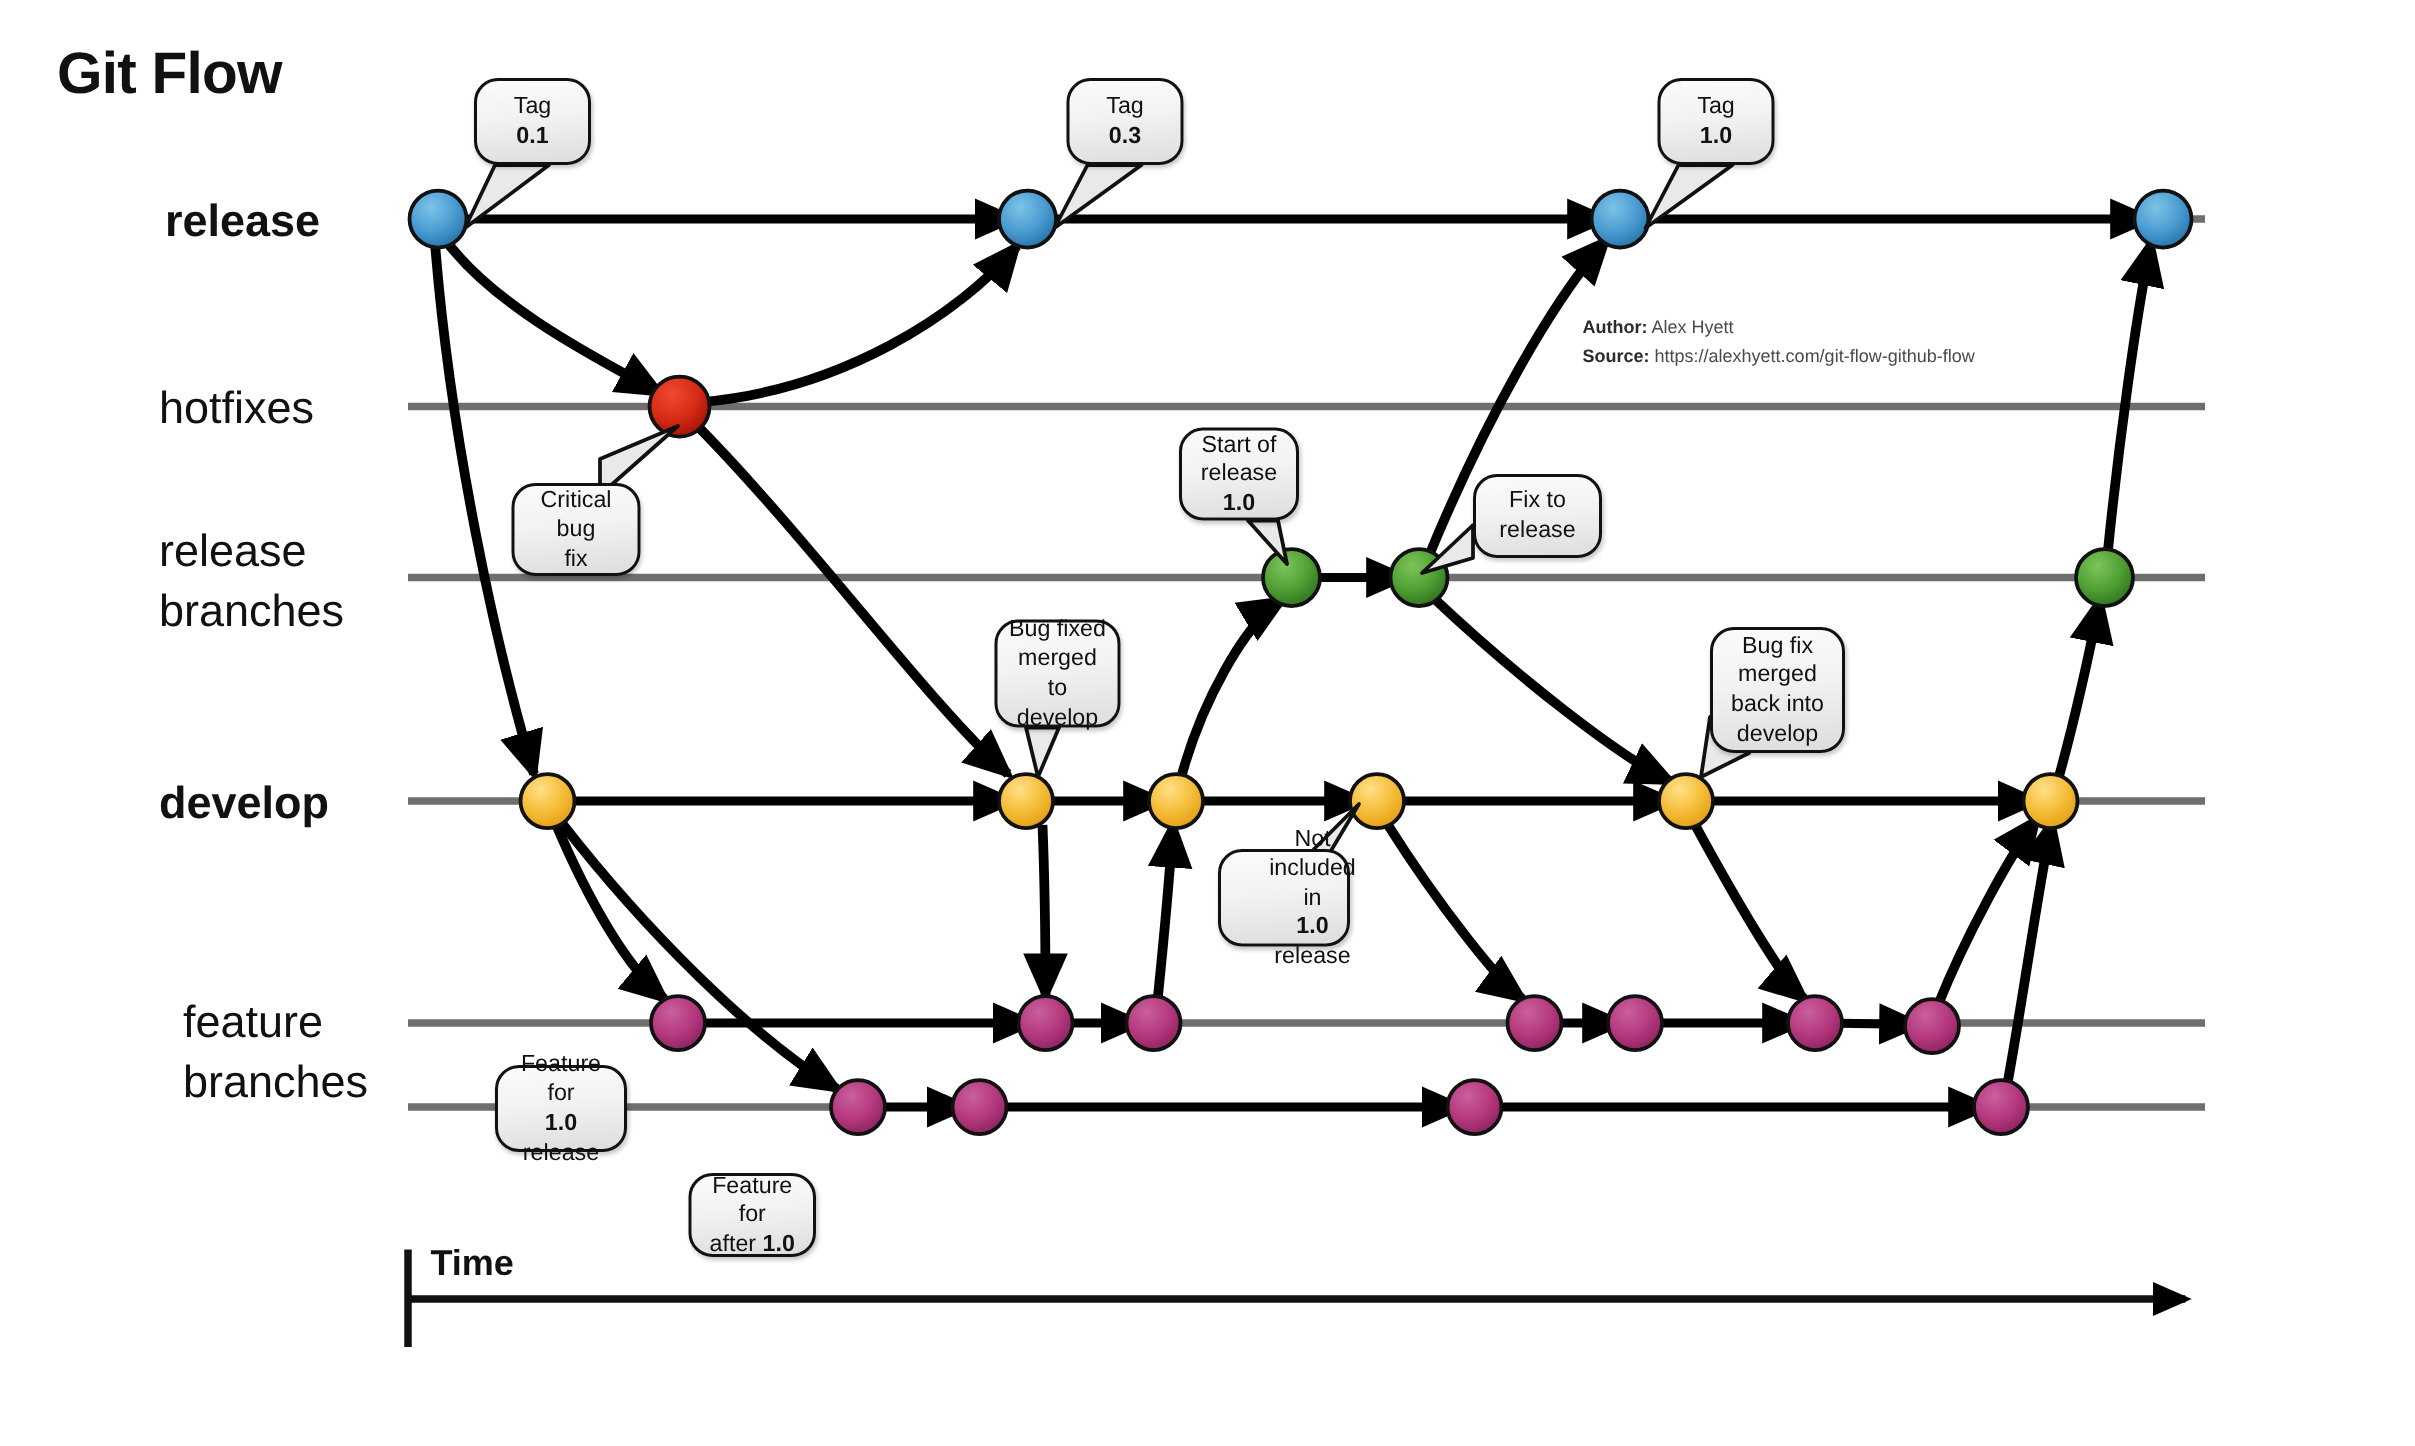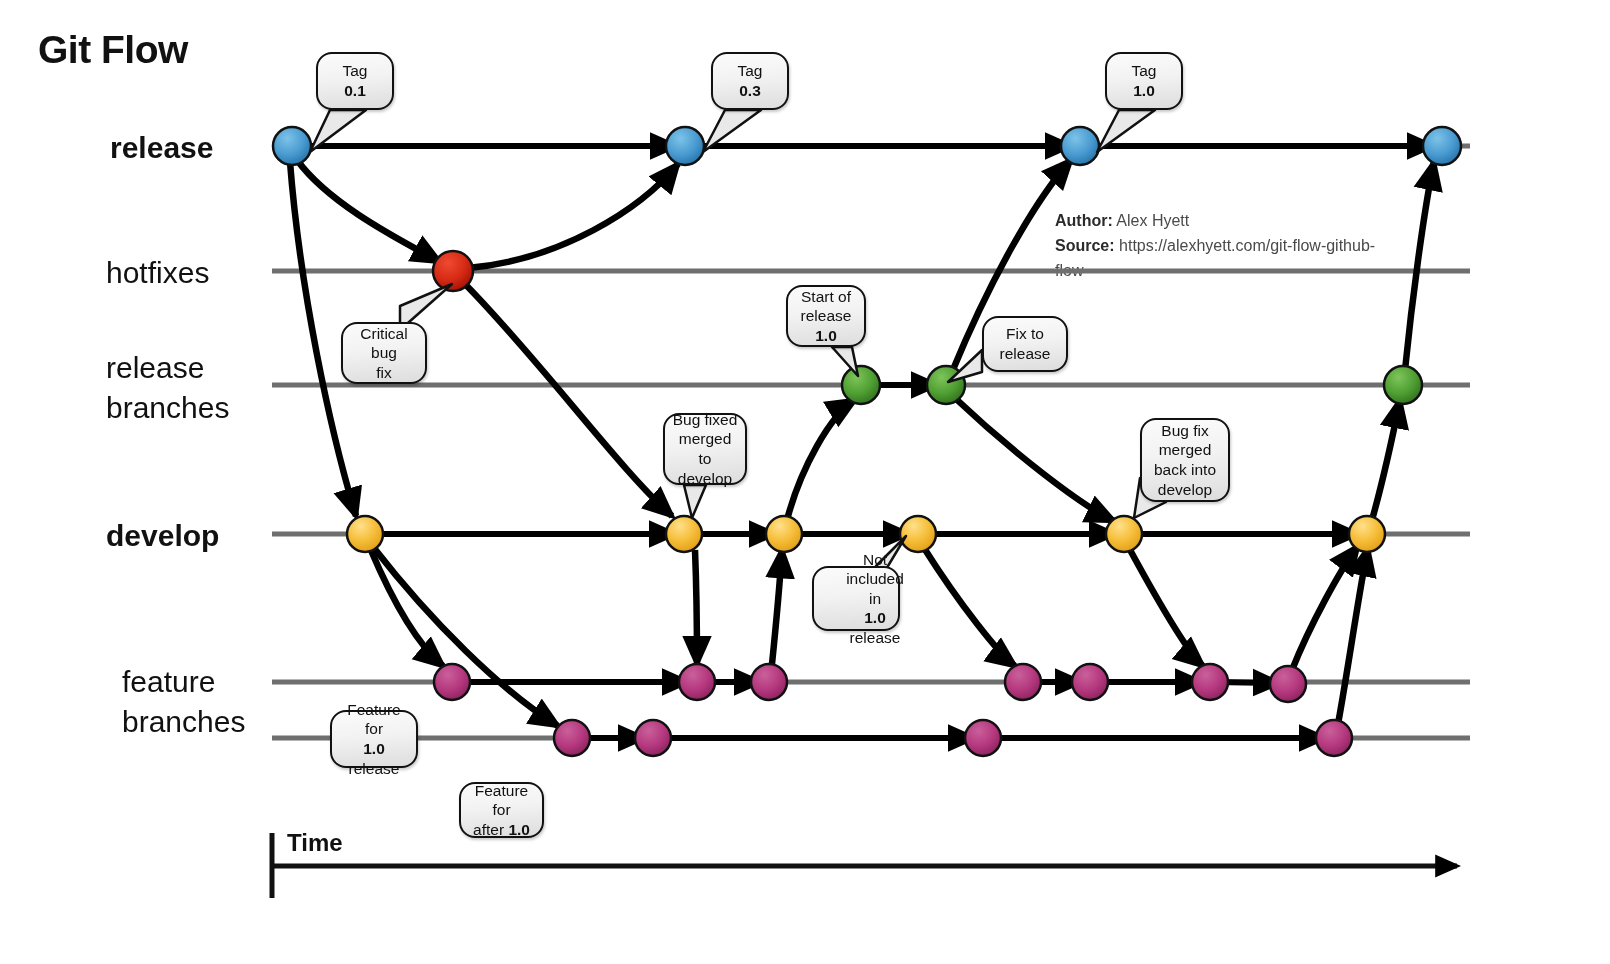--- a/index.html
+++ b/index.html
@@ -17,21 +17,21 @@
   .lane-label{
     position:absolute;text-align:left;
     font-family:"Liberation Sans",sans-serif;
     font-size:30px;color:#111;line-height:1.32;white-space:pre-line;
   }
   .lane-label.bold{font-weight:bold;}
 
   .credit{
     position:absolute;left:1055px;top:209px;
     font-family:"Liberation Sans",sans-serif;
-    font-size:16px;color:#4a4a4a;line-height:1.55;
+    font-size:12px;color:#4a4a4a;line-height:1.55;
   }
   .credit b{color:#2b2b2b;}
 
   .time-label{
     position:absolute;left:287px;top:829px;
     font-size:24px;font-weight:bold;color:#111;
     font-family:"Liberation Sans",sans-serif;
   }
 
   

